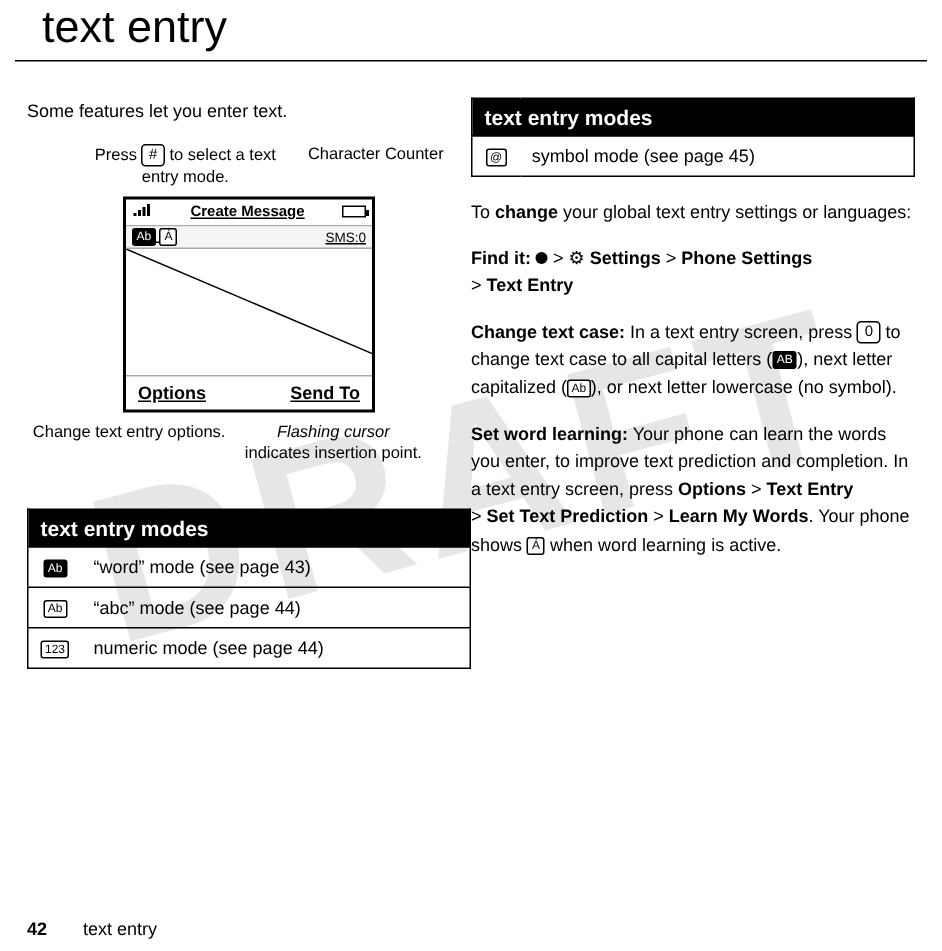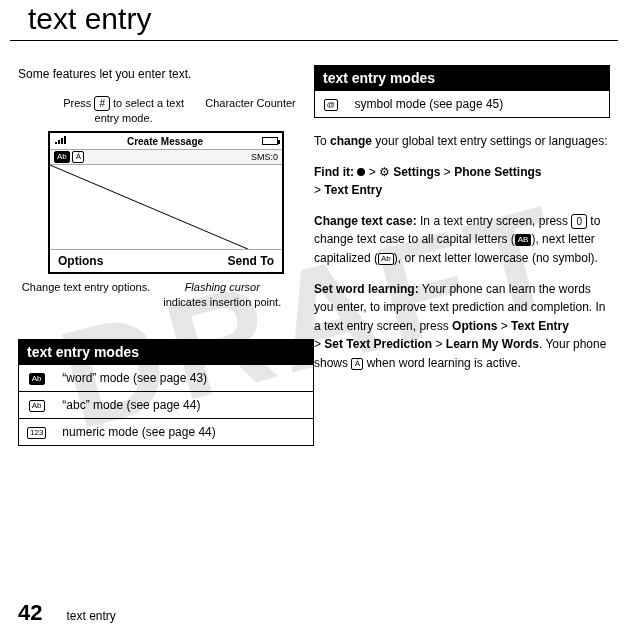--- a/index.html
+++ b/index.html
@@ -64,23 +64,24 @@
       justify-content: flex-start;
       font-size: 11px;
       line-height: 1.3;
       margin-top: 6px;
       margin-bottom: 30px;
     }
 
     
     .phone-screen {
       border: 2px solid #000;
-      width: 236px;
+      width: 168px;
       margin: 0 auto;
       background: #fff;
+      text-decoration: underline;
     }
     .phone-status {
       display: flex;
       justify-content: space-between;
       align-items: center;
       padding: 2px 4px;
       border-bottom: 1px solid #aaa;
       font-size: 10px;
     }
     .phone-title {
@@ -201,21 +202,21 @@
     
     .footer {
       position: absolute;
       bottom: 8px;
       left: 18px;
       display: flex;
       align-items: baseline;
       gap: 24px;
       z-index: 1;
     }
-    .footer .pgnum { font-weight: bold; font-size: 22px; margin-top: 21px; }
+    .footer .pgnum { font-weight: bold; font-size: 12px; margin-top: 21px; }
     .footer .sect { font-size: 12px; }
   </style>
 </head>
 <body>
 
 <div class="watermark">DRAFT</div>
 
 <h1 class="page-title">text entry</h1>
 
 <div class="columns">

